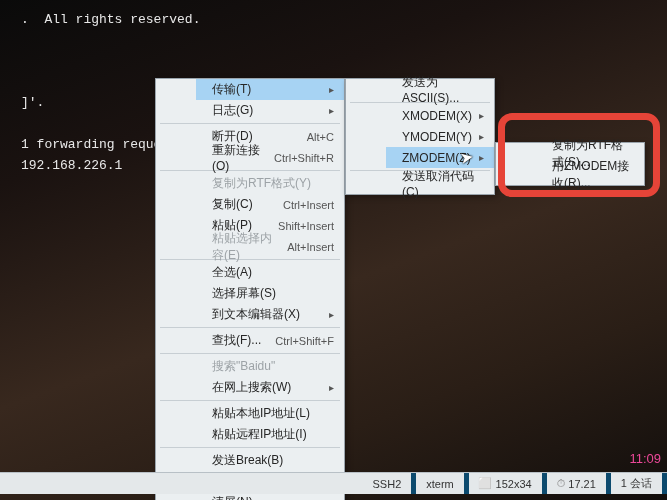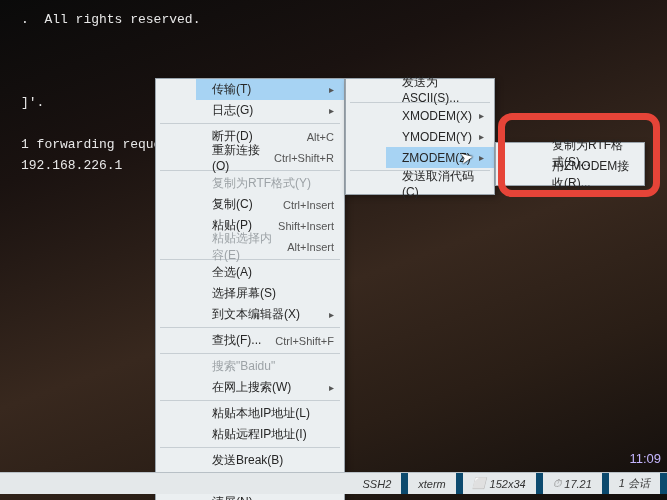--- a/index.html
+++ b/index.html
@@ -68,27 +68,27 @@
     position: absolute;
     bottom: 6px; left: 0; right: 0;
     height: 22px;
     background: #e4e8ea;
     border-top: 1px solid #b8c0c6;
     display: flex;
     align-items: center;
     font-size: 11px;
     color: #333;
   }
-  .sb-pane { padding: 0 10px; border-right: 7px solid #0c4a6e; height: 100%; display: flex; align-items: center; font-style: italic; }
+  .sb-pane { padding: 0 10px; border-right: 5px solid #0c4a6e; height: 100%; display: flex; align-items: center; }
   .sb-spacer { flex: 1; }
   .tm { color: #888; }
   .clock {
     position: absolute;
     right: 6px; bottom: 34px;
-    color: #c4b5fd;
+    color: #ec4899;
     font-size: 13px;
     font-family: Arial;
     text-align: left;
   }
 </style>
 </head>
 <body>
 
 <div class="terminal">
   <div class="terminal-line">.  All rights reserved.</div>

